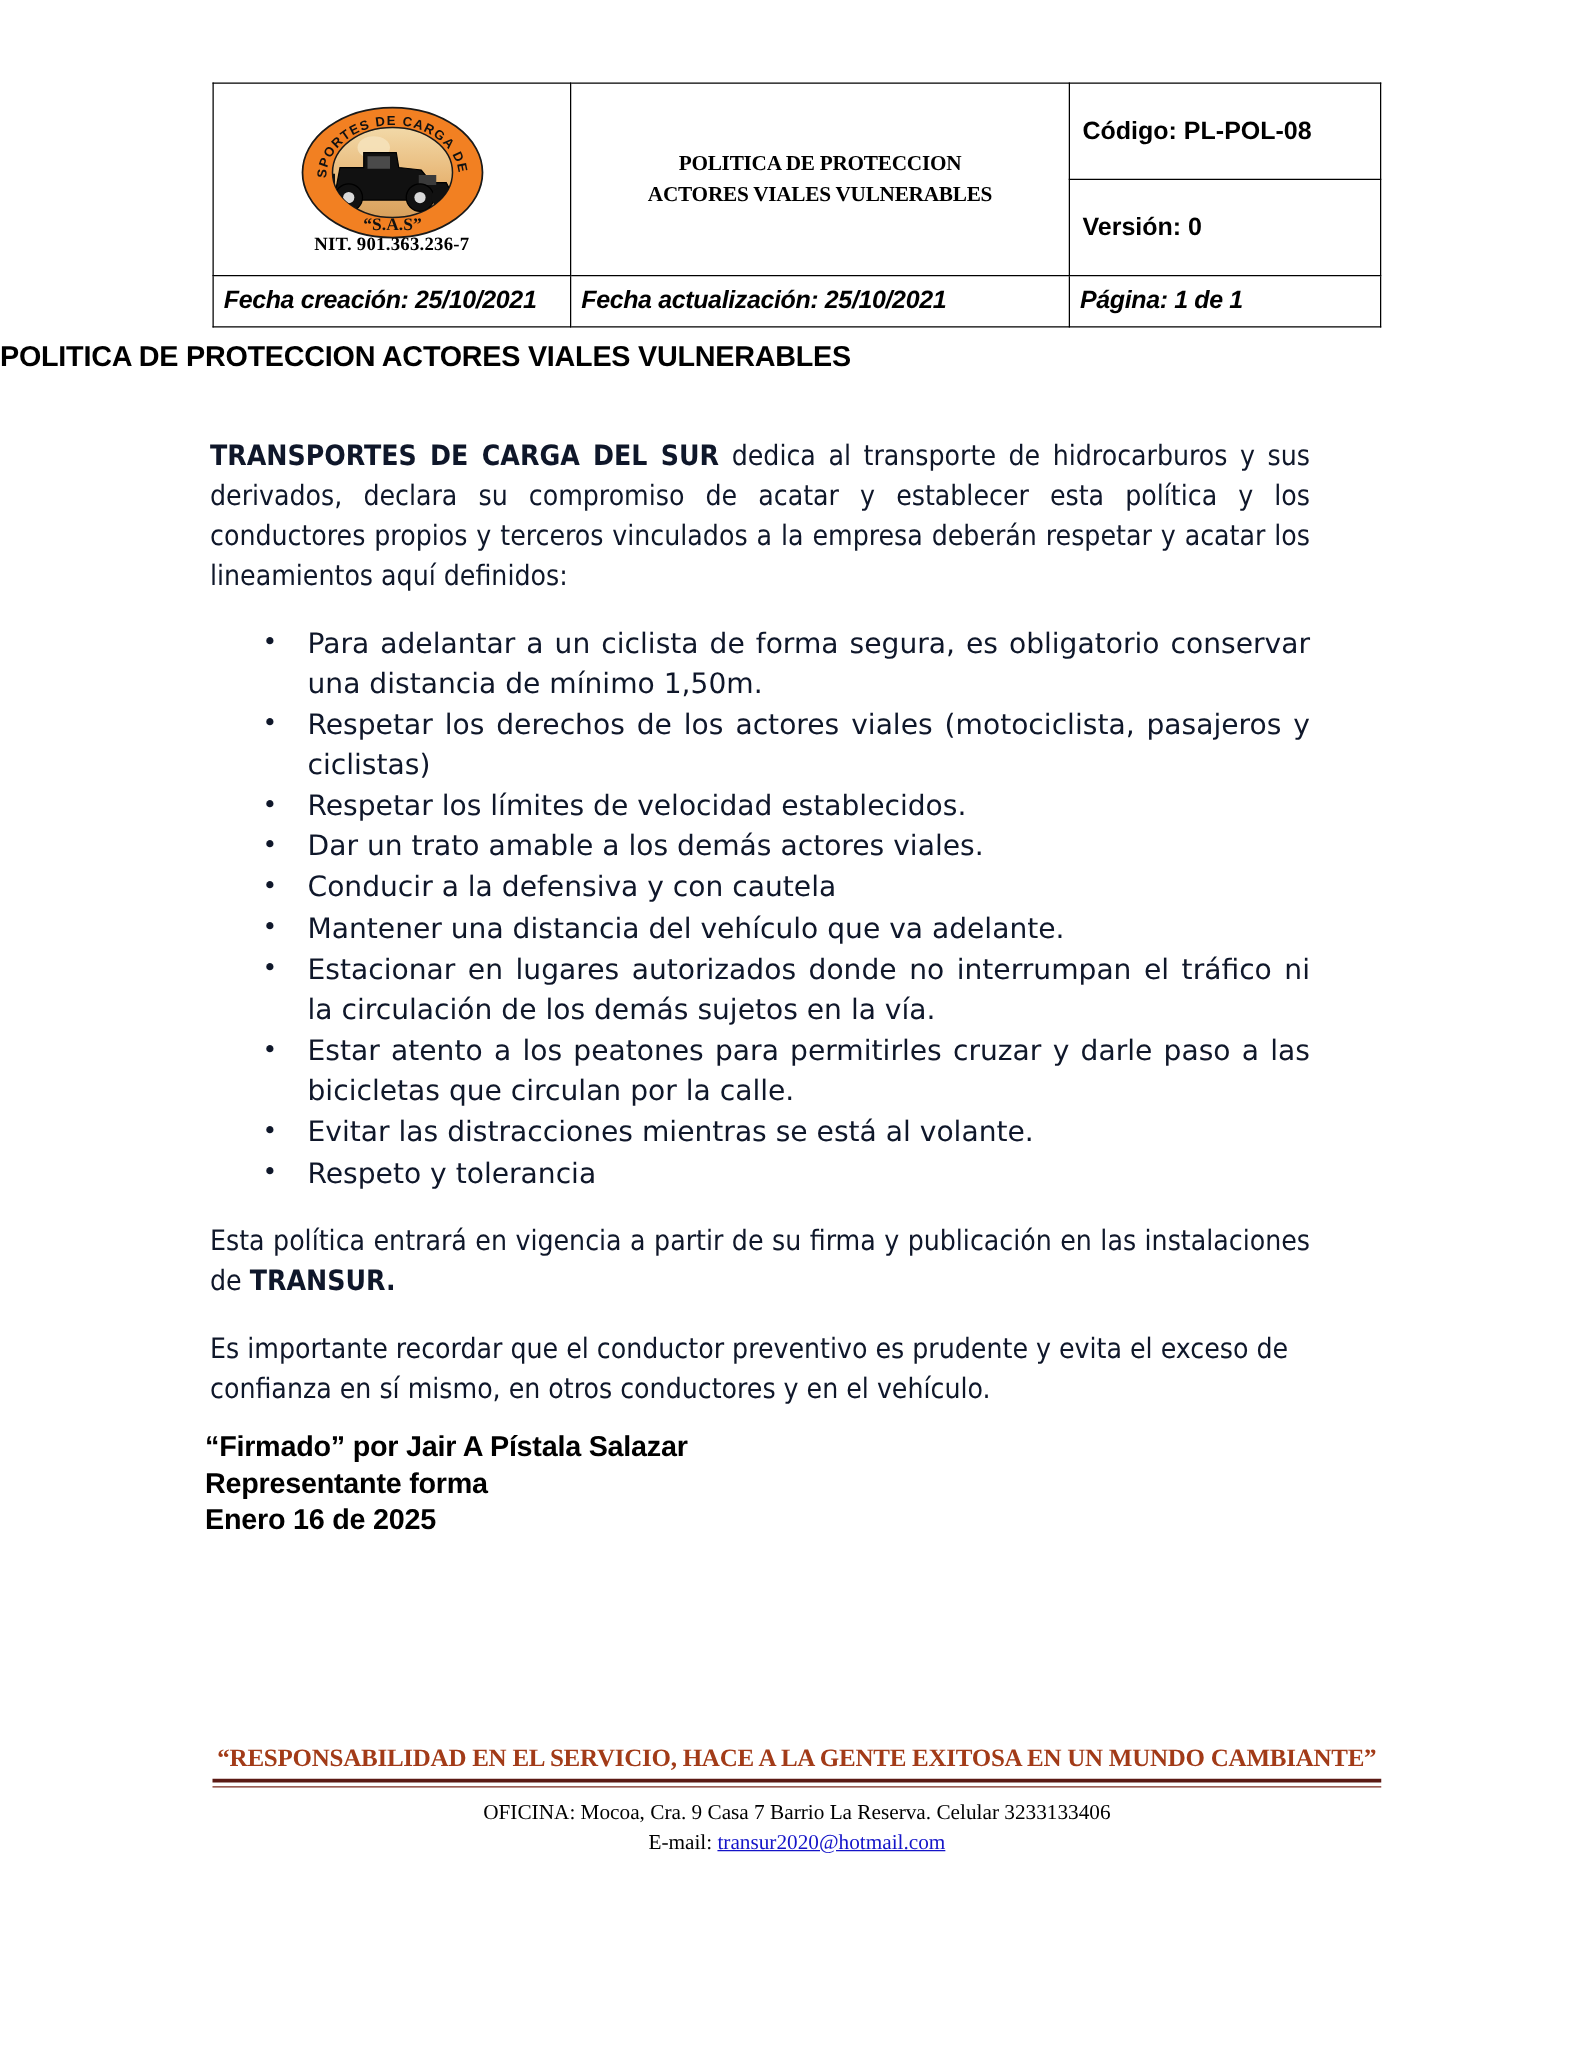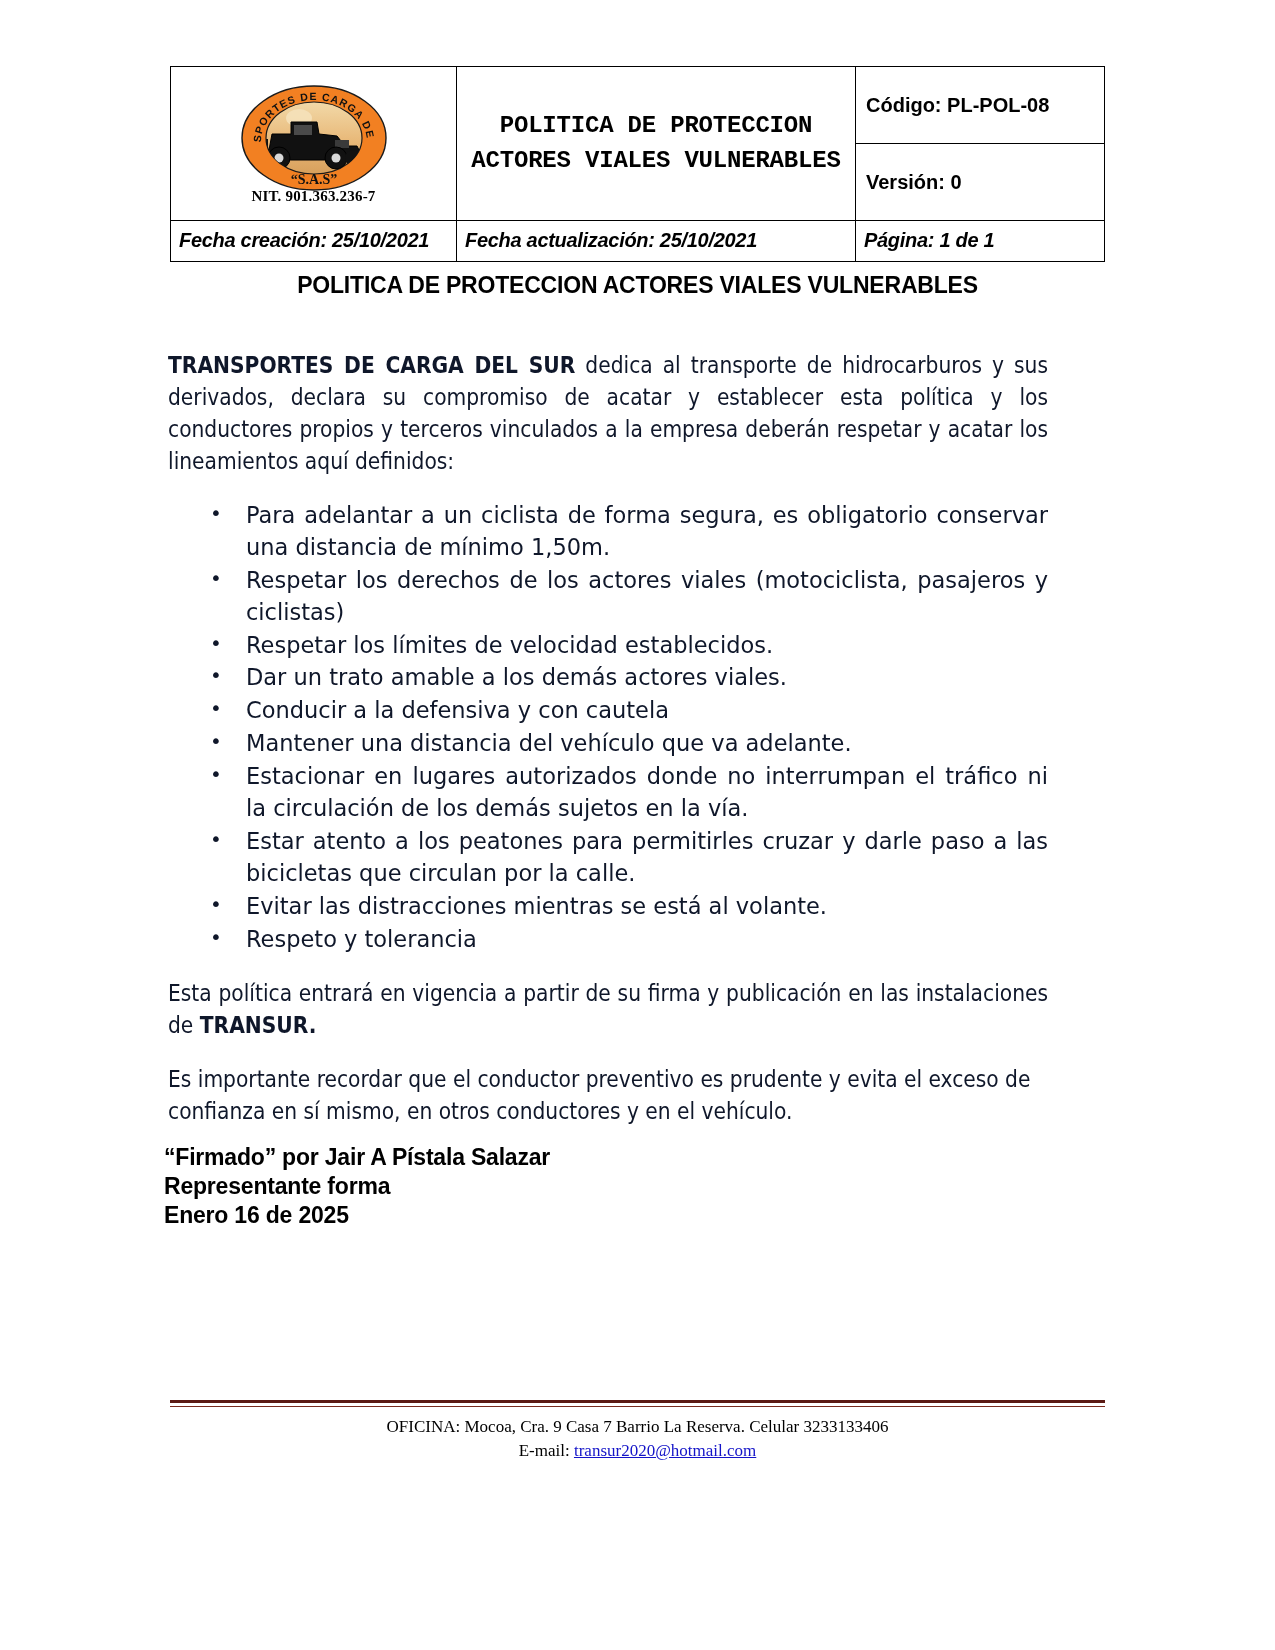--- a/index.html
+++ b/index.html
@@ -61,23 +61,23 @@
     font-size: 15px;
     letter-spacing: 0.2px;
     margin-top: -4px;
   }
 
   .title-cell {
     text-align: center;
     padding: 6px 10px !important;
   }
   .doc-title-head {
-    font-family: Liberation Mono, monospace;
-    font-weight: bold;
-    font-size: 24px;
+    font-family: Liberation Serif, serif;
+    font-weight: bold;
+    font-size: 17px;
     line-height: 1.42;
     letter-spacing: -0.2px;
   }
 
   .code-cell, .version-cell {
     width: 238px;
     padding: 6px 0 6px 10px !important;
     font-weight: bold;
     font-size: 20px;
     height: 64px;
@@ -92,21 +92,21 @@
   }
   .meta-creacion { width: 285px; }
   .meta-pagina   { width: 238px; }
 
   
   .doc-title {
     position: absolute;
     left: 0;
     top: 272px;
     width: 1275px;
-    text-align: center;
+    text-align: left;
     font-family: "Liberation Sans", sans-serif;
     font-weight: bold;
     font-size: 23px;
     letter-spacing: -0.2px;
   }
 
   .body-area {
     position: absolute;
     left: 168px;
     top: 350px;
@@ -284,18 +284,19 @@
     <p class="para nojust spacer-para">Es importante recordar que el conductor preventivo es prudente y evita el exceso de confianza en sí mismo, en otros conductores y en el vehículo.</p>
   </div>
 
   <div class="signature">
     <div>“Firmado” por Jair A Pístala Salazar</div>
     <div>Representante forma</div>
     <div>Enero 16 de 2025</div>
   </div>
 
   <div class="footer">
+    <div class="slogan">“RESPONSABILIDAD EN EL SERVICIO, HACE A LA GENTE EXITOSA EN UN MUNDO CAMBIANTE”</div>
     <div class="footer-rule"></div>
     <div class="footer-line">OFICINA: Mocoa, Cra. 9 Casa 7 Barrio La Reserva. Celular 3233133406</div>
     <div class="footer-line second"><span>E-mail: </span><a class="mail-link" href="#">transur2020@hotmail.com</a></div>
   </div>
 
 </div>
 
 </body></html>

